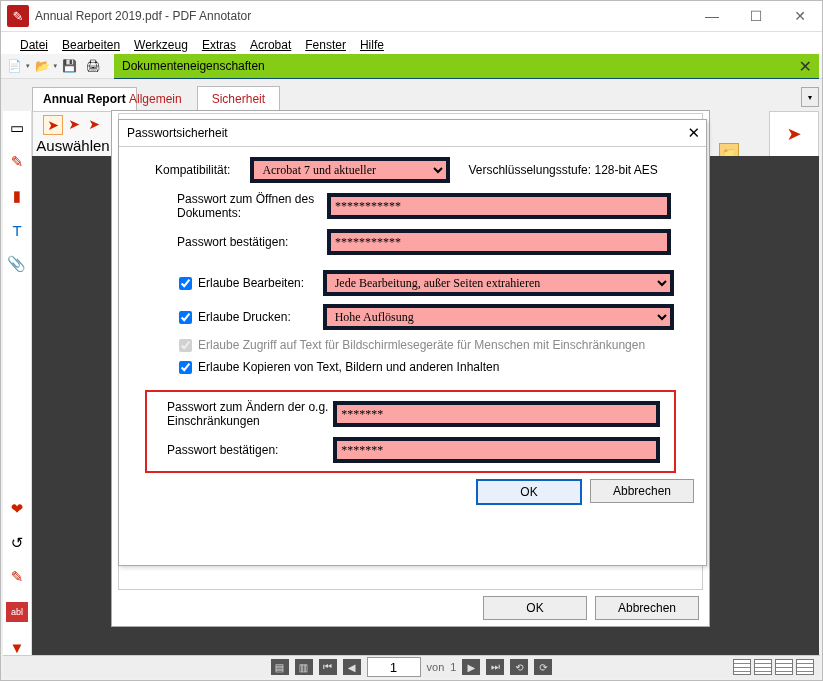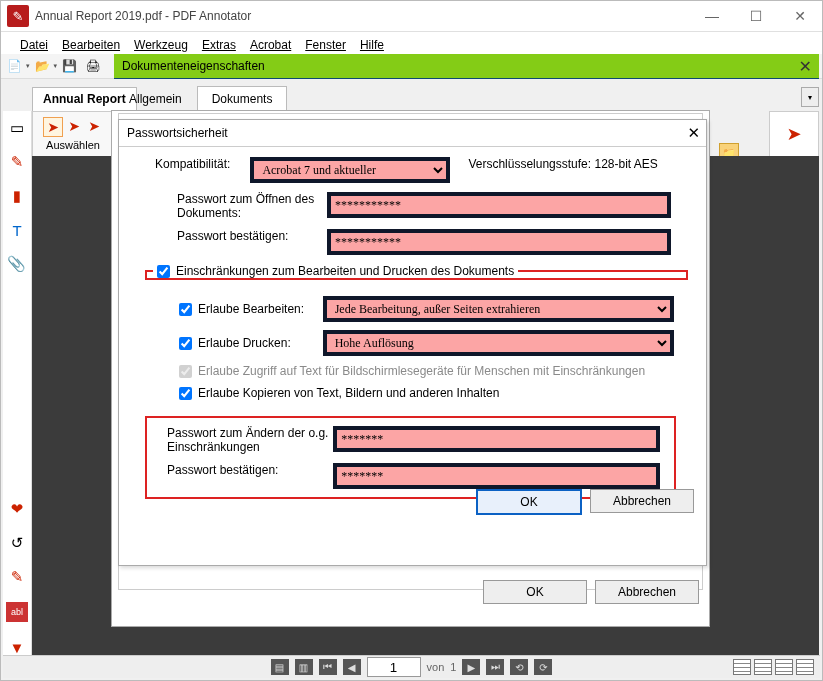--- a/index.html
+++ b/index.html
@@ -13,42 +13,42 @@
 .menuitem u{text-decoration:underline}
 .toolbar{height:24px;display:flex;align-items:center;padding:0 4px;gap:3px;background:#f4f4f4;border-bottom:1px solid #ddd}
 .tb-btn{width:20px;height:18px;display:flex;align-items:center;justify-content:center;font-size:12px}
 .tb-drop{font-size:7px;color:#555;margin-left:-2px}
 .docprops{position:absolute;left:113px;top:53px;right:3px;background:#84cc16;border-bottom:1px solid #0c4a6e;height:24px;display:flex;align-items:center;padding-left:8px}
 .docprops-x{position:absolute;right:7px;top:3px;font-size:16px;color:#333}
 .tabbar-main{position:absolute;left:31px;top:84px;display:flex;align-items:flex-end;height:26px}
 .doctab{background:#fff;border:1px solid #bbb;border-bottom:none;padding:4px 10px 5px;font-weight:600;font-size:12px;border-radius:1px 1px 0 0}
 .tdrop{position:absolute;right:3px;top:86px;width:16px;height:18px;border:1px solid #aaa;background:#eee;display:flex;align-items:center;justify-content:center;font-size:8px}
 .subtabs{position:absolute;left:113px;top:83px;display:flex;gap:0;align-items:end;height:27px}
-.subtab{padding:5px 14px;border:1px solid transparent;border-bottom:none;color:#000000}
+.subtab{padding:5px 14px;border:1px solid transparent;border-bottom:none;color:#b91c1c}
 .subtab.active{border-color:#bbb;background:#fff;font-weight:400}
 .leftcol{position:absolute;left:2px;top:110px;width:28px;bottom:24px;background:#fff;border-right:1px solid #ddd;display:flex;flex-direction:column;align-items:center;gap:16px;padding-top:8px}
 .lic{width:18px;height:18px;display:flex;align-items:center;justify-content:center;font-size:15px}
 .lic.red{color:#c20}
 .selectbar{position:absolute;left:31px;top:110px;width:80px;height:44px;border:1px solid #ccc;background:#f8f8f8;display:flex;flex-direction:column;align-items:center;justify-content:center}
 .selectrow{display:flex;gap:2px}
 .sicon{width:18px;height:18px;display:flex;align-items:center;justify-content:center;font-size:14px;color:#c20}
 .sicon.bordered{border:1px solid #f0a050;background:#fff5e0}
 .side-float{position:absolute;left:718px;top:142px;width:18px;height:18px;background:#f9d27a;border:1px solid #d0a030;display:flex;align-items:center;justify-content:center;font-size:11px}
 .rtcol{position:absolute;right:3px;top:110px;width:48px;height:44px;border:1px solid #ccc;background:#fff;display:flex;align-items:center;justify-content:center;font-size:18px;color:#c20}
 .dark{position:absolute;left:31px;top:155px;right:3px;bottom:24px;background:#3b3b3b}
 .dlg1{position:absolute;left:110px;top:109px;width:597px;height:515px;background:#fff;border:1px solid #aaa}
 .dlg1-body{position:absolute;left:6px;right:6px;top:2px;bottom:36px;border:1px solid #ccc;background:#fff}
-.btnrow{position:absolute;right:10px;bottom:22px;display:flex;gap:8px}
+.btnrow{position:absolute;right:10px;bottom:6px;display:flex;gap:8px}
 .btn{min-width:82px;height:22px;border:1px solid #999;background:#eee;display:flex;align-items:center;justify-content:center;padding:0 10px}
 .btn.primary{border:2px solid #0b61c4;background:#e8f0fb}
 .dlg2{position:absolute;left:117px;top:118px;width:587px;height:445px;background:#fff;border:1px solid #aaa;box-shadow:2px 2px 4px rgba(0,0,0,.15)}
 .dlg2-title{height:26px;display:flex;align-items:center;padding:0 8px;font-size:12px;position:relative;border-bottom:1px solid #ccc}
 .dlg2-x{position:absolute;right:6px;top:4px;font-size:15px}
 .dlg2-body{padding:10px 18px 0 36px;position:relative}
-.row{display:flex;align-items:flex-start;margin-bottom:9px}
+.row{display:flex;align-items:center;margin-bottom:9px}
 .lbl{display:inline-block}
 select,input[type=text],input[type=password]{font:12px "Segoe UI";border:4px solid #0f172a;background:#fca5a5;height:26px;box-sizing:border-box;padding:0 4px}
 .sel-compat{width:200px;margin-left:20px}
 .enc{margin-left:18px}
 .chk{display:flex;align-items:center;gap:6px;margin-bottom:8px}
 .chk input{margin:0}
 .indent{margin-left:22px}
 .plabel{width:150px}
 .pwd{width:344px}
 fieldset.restrict{border:2px solid #d22;margin:8px 0 10px -10px;padding:0}
@@ -100,21 +100,21 @@
     <span class="docprops-x">✕</span>
   </div>
 
   <div class="tabbar-main">
     <div class="doctab">Annual Report</div>
   </div>
   <div class="tdrop">▾</div>
 
   <div class="subtabs">
     <div class="subtab">Allgemein</div>
-    <div class="subtab active">Dokuments</div>
+    <div class="subtab active">Sicherheit</div>
   </div>
 
   <div class="leftcol">
     <div class="lic">▭</div>
     <div class="lic red">✎</div>
     <div class="lic red">▮</div>
     <div class="lic" style="color:#06c">T</div>
     <div class="lic" style="color:#4a78c8">📎</div>
     <div style="flex:1"></div>
     <div class="lic red">❤</div>
@@ -123,21 +123,21 @@
     <div class="lic" style="background:#c33;color:#fff;font-size:9px;padding:1px 2px">abl</div>
     <div class="lic red">▼</div>
   </div>
 
   <div class="selectbar">
     <div class="selectrow">
       <div class="sicon bordered">➤</div>
       <div class="sicon">➤</div>
       <div class="sicon">➤</div>
     </div>
-    <div style="font-size:11px;margin-top:2px">Auswählen</div>
+    <div style="font-size:15px;margin-top:2px">Auswählen</div>
   </div>
 
   <div class="rtcol">➤</div>
   <div class="side-float">📁</div>
 
   <div class="dark"></div>
 
   <div class="dlg1">
     <div class="dlg1-body"></div>
     <div class="btnrow">
@@ -162,28 +162,20 @@
         <div class="row">
           <span class="plabel">Passwort zum Öffnen des Dokuments:</span>
           <input type="text" class="pwd" value="***********" style="">
         </div>
         <div class="row">
           <span class="plabel">Passwort bestätigen:</span>
           <input type="text" class="pwd" value="***********" style="">
         </div>
       </div>
 
-      <fieldset class="restrict">
-        <legend>
-            <label class="chk" style="margin:0">
-              <input type="checkbox" checked="" style=""> 
-              <span>Einschränkungen zum Bearbeiten und Drucken des Dokuments</span>
-            </label>
-          </legend>
-      </fieldset>
       <div class="restrict-inner">
         <div class="row chk">
           <input type="checkbox" checked="" style="">
           <span class="lbl" style="width:120px">Erlaube Bearbeiten:</span>
           <select class="sel-wide"><option>Jede  Bearbeitung, außer Seiten extrahieren</option></select>
         </div>
         <div class="row chk">
           <input type="checkbox" checked="" style="">
           <span class="lbl" style="width:120px">Erlaube Drucken:</span>
           <select class="sel-wide"><option>Hohe Auflösung</option></select>

